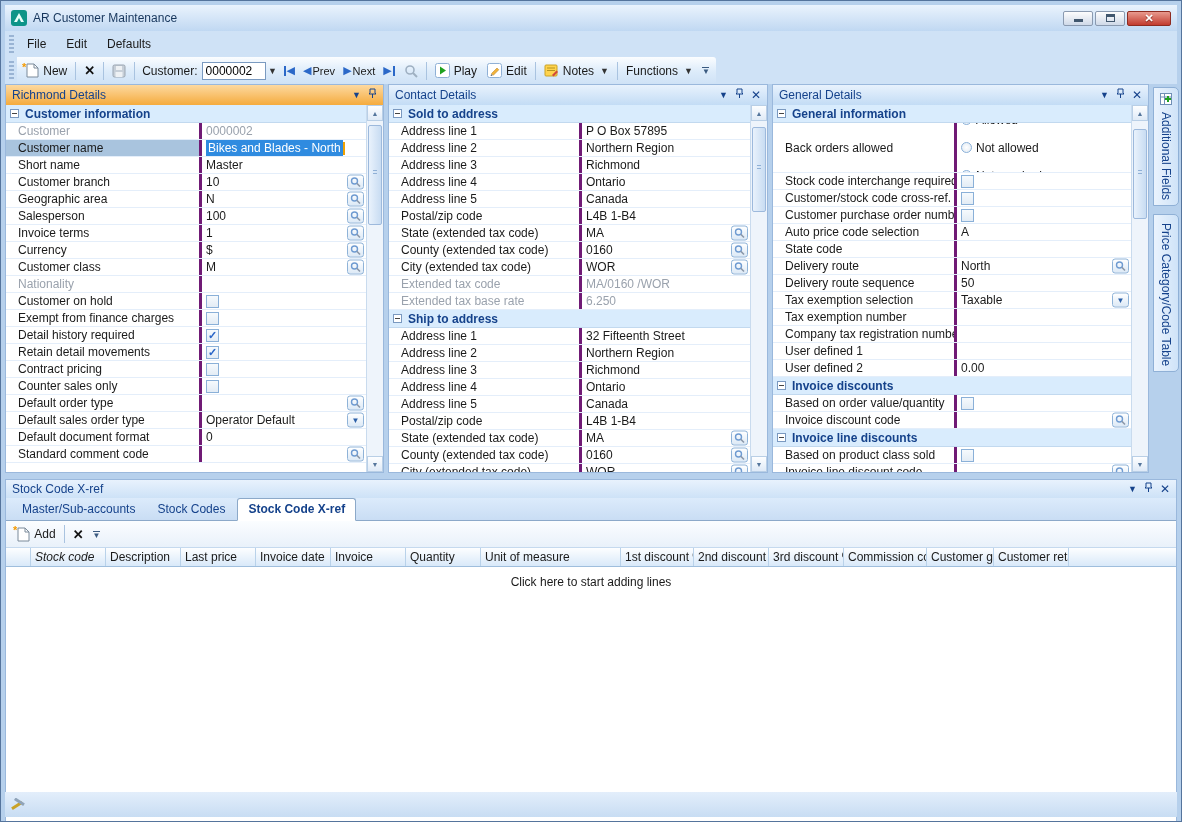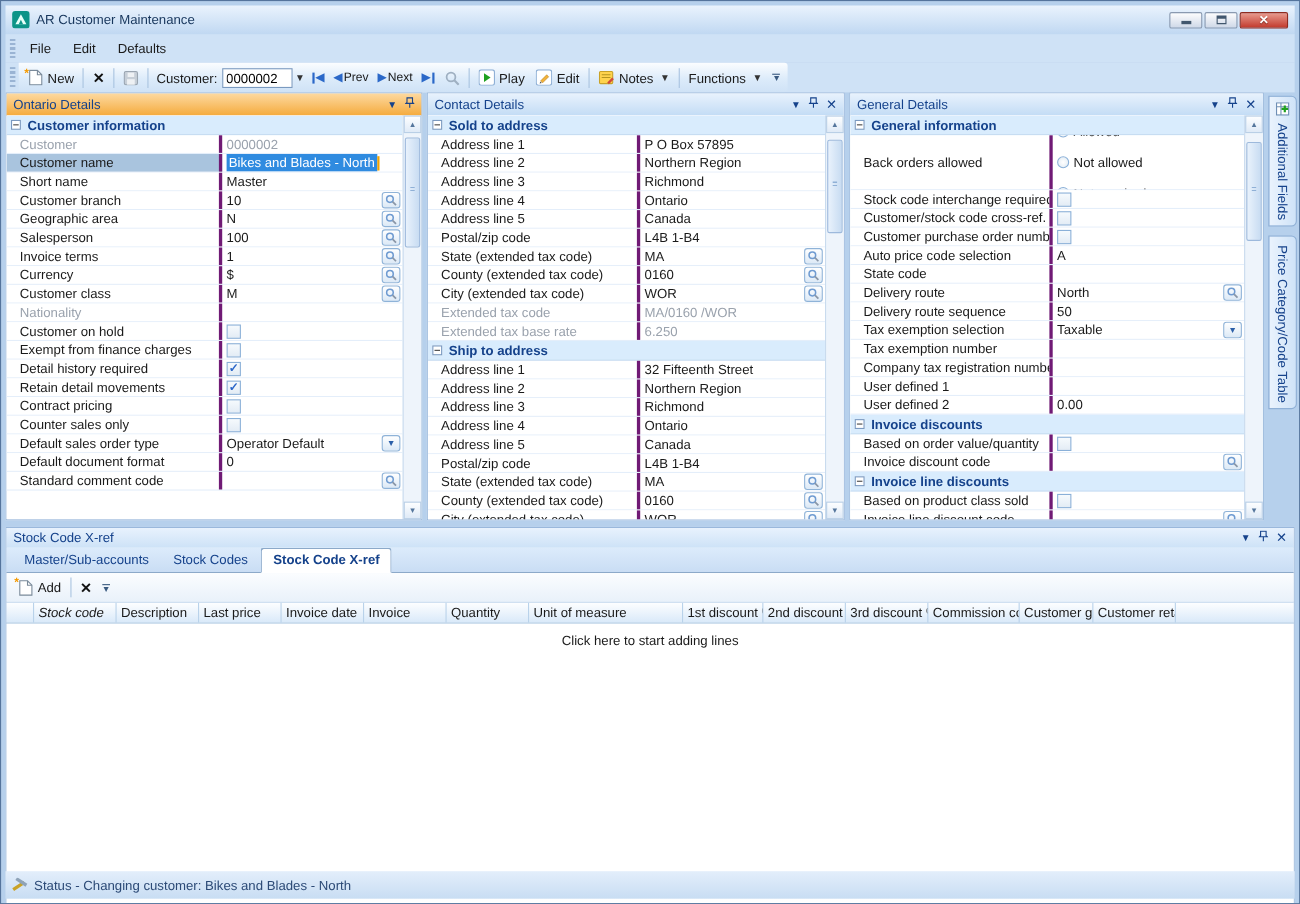--- a/index.html
+++ b/index.html
@@ -235,21 +235,21 @@
       </span>
       <span class="overflow">
           <span class="bar"></span>
           <span class="car">▼</span>
         </span>
     </div>
   </div>
 
   <div class="panel panel-customer">
     <div class="p-header active">
-      <span>Ontario Details</span>
+      <span>Richmond Details</span>
       <span class="p-hicons">
         <span class="ch">▼</span>
         <span><svg width="9" height="11">
               <path d="M2 1h5v4l1 1H1l1-1z" fill="none" stroke="#15428b"></path>
               <line x1="4.5" y1="6" x2="4.5" y2="10" stroke="#15428b"></line>
             </svg></span>
       </span>
     </div>
     <div class="p-body">
         <div class="pg-group">
@@ -382,20 +382,32 @@
         <div class="pg-row">
           <div class="pg-label">Contract pricing</div>
           <div class="pg-value">
             <span class="cb"></span>
           </div>
         </div>
         <div class="pg-row">
           <div class="pg-label">Counter sales only</div>
           <div class="pg-value">
             <span class="cb"></span>
+          </div>
+        </div>
+        <div class="pg-row">
+          <div class="pg-label">Default order type</div>
+          <div class="pg-value">
+            <span class="val"></span>
+            <button class="mini">
+              <svg width="11" height="11">
+                <circle cx="4.5" cy="4.5" r="3" fill="none" stroke="#6f9bd1" stroke-width="1.4"></circle>
+                <line x1="6.8" y1="6.8" x2="10" y2="10" stroke="#8a97a8" stroke-width="1.6"></line>
+              </svg>
+            </button>
           </div>
         </div>
         <div class="pg-row">
           <div class="pg-label">Default sales order type</div>
           <div class="pg-value">
             <span class="val">Operator Default</span>
             <button class="mini dd">▼</button>
           </div>
         </div>
         <div class="pg-row">
@@ -874,16 +886,15 @@
         <div class="gf-cell" style="width: 67px;"></div>
         <div class="gf-cell" style="width: 75px;"></div>
       </div>
   </div>
 
   <div class="statusbar">
     <svg width="15" height="14">
       <rect x="0" y="6" width="12" height="3" fill="#c9a227" transform="rotate(-33 6 7.5)"></rect>
       <rect x="3" y="2" width="11" height="3" fill="#8fa3b8" transform="rotate(33 8 3.5)"></rect>
     </svg>
-    <span>Status - Changing customer: Bikes and Blades - North</span>
   </div>
 
 </div>
 
 </body></html>

